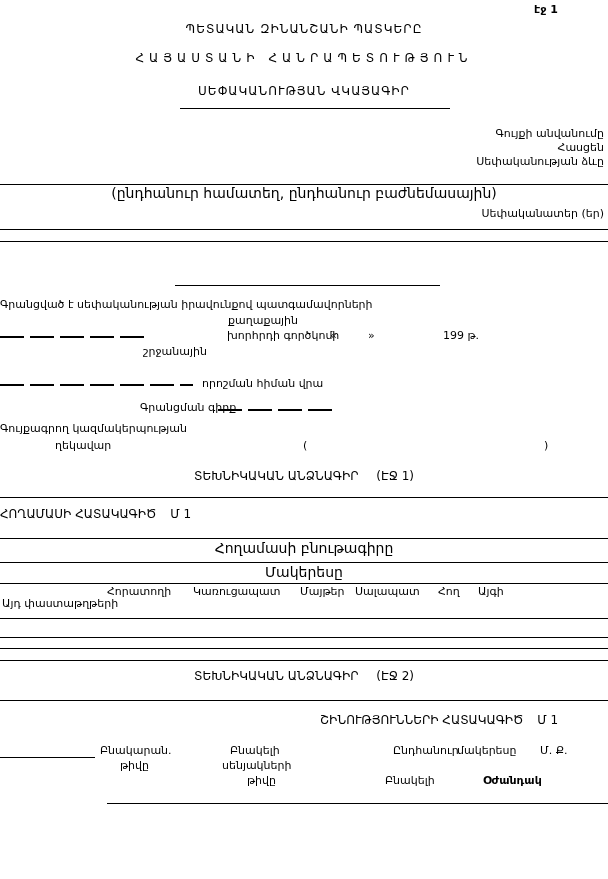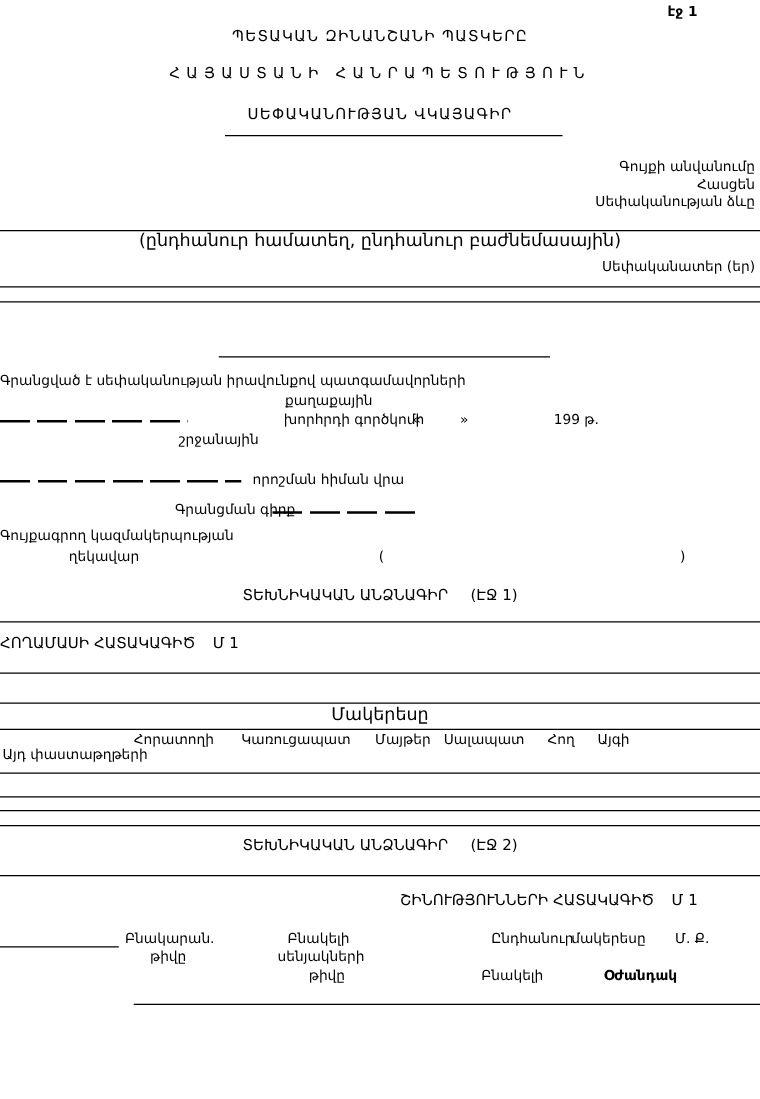--- a/index.html
+++ b/index.html
@@ -92,20 +92,21 @@
   </div>
 
   <div class="abs hline" style="top:497px; left:0; width:608px;"></div>
 
   <div class="abs fs12" style="top:508px; left:0;">
     <span>ՀՈՂԱՄԱՍԻ ՀԱՏԱԿԱԳԻԾ</span>
     <span class="gap10">Մ 1</span>
   </div>
 
   <div class="abs hline" style="top:538px; left:0; width:608px;"></div>
+  <div class="abs center-row fs10" style="top:543px;">Հողամասի բնութագիրը</div>
   <div class="abs hline" style="top:562px; left:0; width:608px;"></div>
   <div class="abs center-row fs10" style="top:567px;">Մակերեսը</div>
   <div class="abs hline" style="top:583px; left:0; width:608px;"></div>
 
   <span class="abs fs11" style="top:598px; left:2px;">Այդ փաստաթղթերի</span>
   <span class="abs fs11" style="top:586px; left:107px;">Հորատողի</span>
   <span class="abs fs11" style="top:586px; left:193px;">Կառուցապատ</span>
   <span class="abs fs11" style="top:586px; left:300px;">Մայթեր</span>
   <span class="abs fs11" style="top:586px; left:355px;">Սալապատ</span>
   <span class="abs fs11" style="top:586px; left:438px;">Հող</span>

